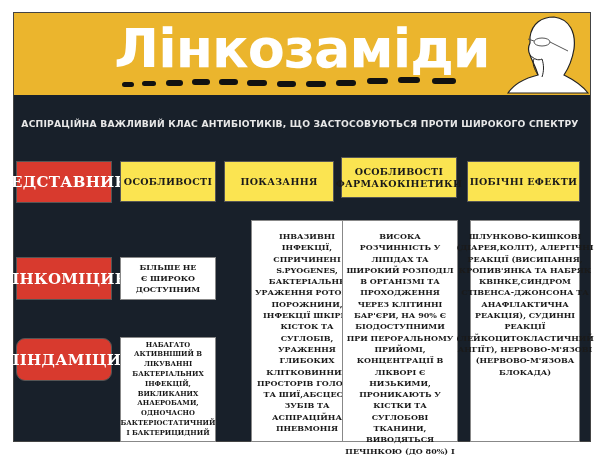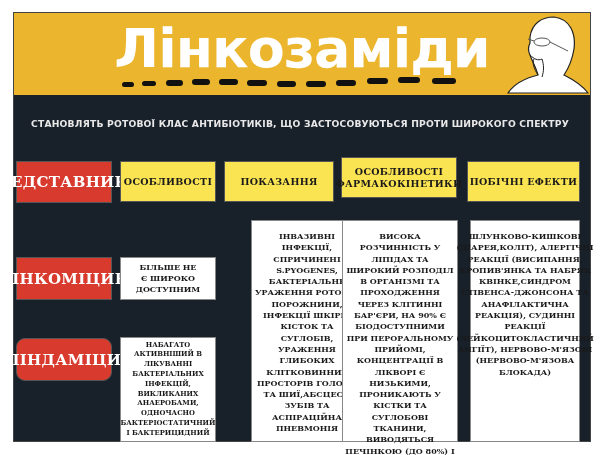--- a/index.html
+++ b/index.html
@@ -44,21 +44,21 @@
       <path d="M32 40 C36 44 40 46 44 44 C46 50 46 56 44 62" fill="none" stroke="#222" stroke-width="1"></path>
       <path d="M40 60 C36 54 34 48 36 44" fill="none" stroke="#222" stroke-width="1"></path>
       <ellipse cx="44" cy="27" rx="8" ry="4" fill="none" stroke="#555" stroke-width="1"></ellipse>
       <line x1="52" y1="27" x2="70" y2="36" stroke="#555" stroke-width="1"></line>
       <line x1="30" y1="24" x2="36" y2="26" stroke="#555" stroke-width="1"></line>
     </svg>
   </div>
 </div>
 
 <div class="intro" style="top:117px;">
-  <div>СТАНОВЛЯТЬ РОТОВОЇ КЛАС АНТИБІОТИКІВ, ЩО ЗАСТОСОВУЮТЬСЯ ПРОТИ ШИРОКОГО СПЕКТРУ</div>
+  <div>АСПІРАЦІЙНА ВАЖЛИВИЙ КЛАС АНТИБІОТИКІВ, ЩО ЗАСТОСОВУЮТЬСЯ ПРОТИ ШИРОКОГО СПЕКТРУ</div>
 </div>
 
 <div class="box red" style="left:16px;top:161px;width:96px;height:42px;">ПРЕДСТАВНИКИ</div>
 <div class="box yellow" style="left:120px;top:161px;width:96px;height:41px;">ОСОБЛИВОСТІ</div>
 <div class="box yellow" style="left:224px;top:161px;width:110px;height:41px;">ПОКАЗАННЯ</div>
 <div class="box yellow" style="left:341px;top:157px;width:116px;height:41px;padding:0 12px;">ОСОБЛИВОСТІ ФАРМАКОКІНЕТИКИ</div>
 <div class="box yellow" style="left:467px;top:161px;width:113px;height:41px;">ПОБІЧНІ ЕФЕКТИ</div>
 
 <div class="box red" style="left:16px;top:257px;width:96px;height:43px;">ЛІНКОМІЦИН</div>
 <div class="box white" style="left:120px;top:257px;width:96px;height:43px;padding:4px 14px;">БІЛЬШЕ НЕ Є ШИРОКО ДОСТУПНИМ</div>

